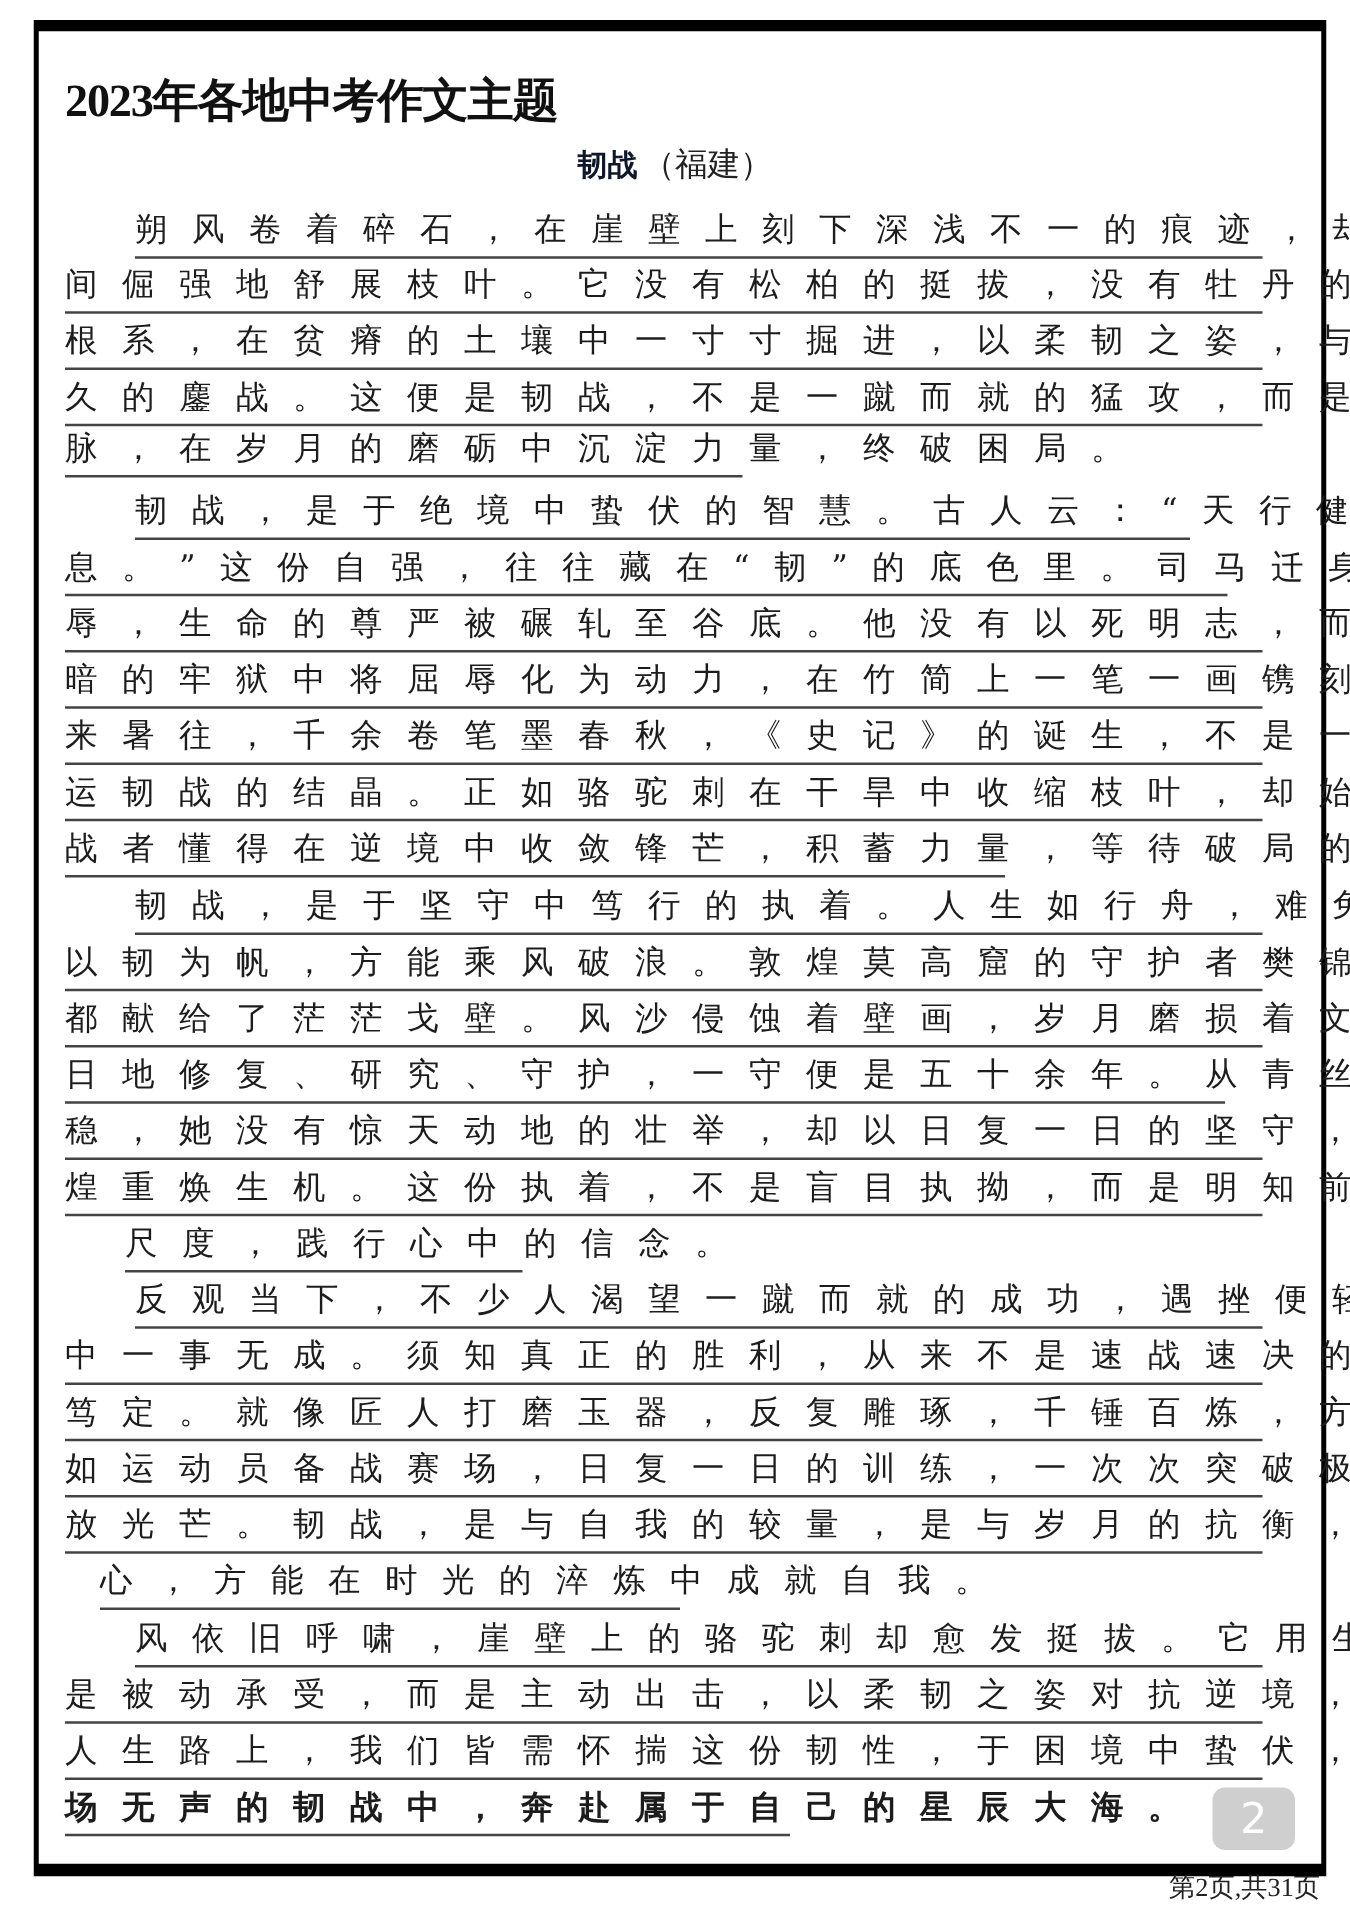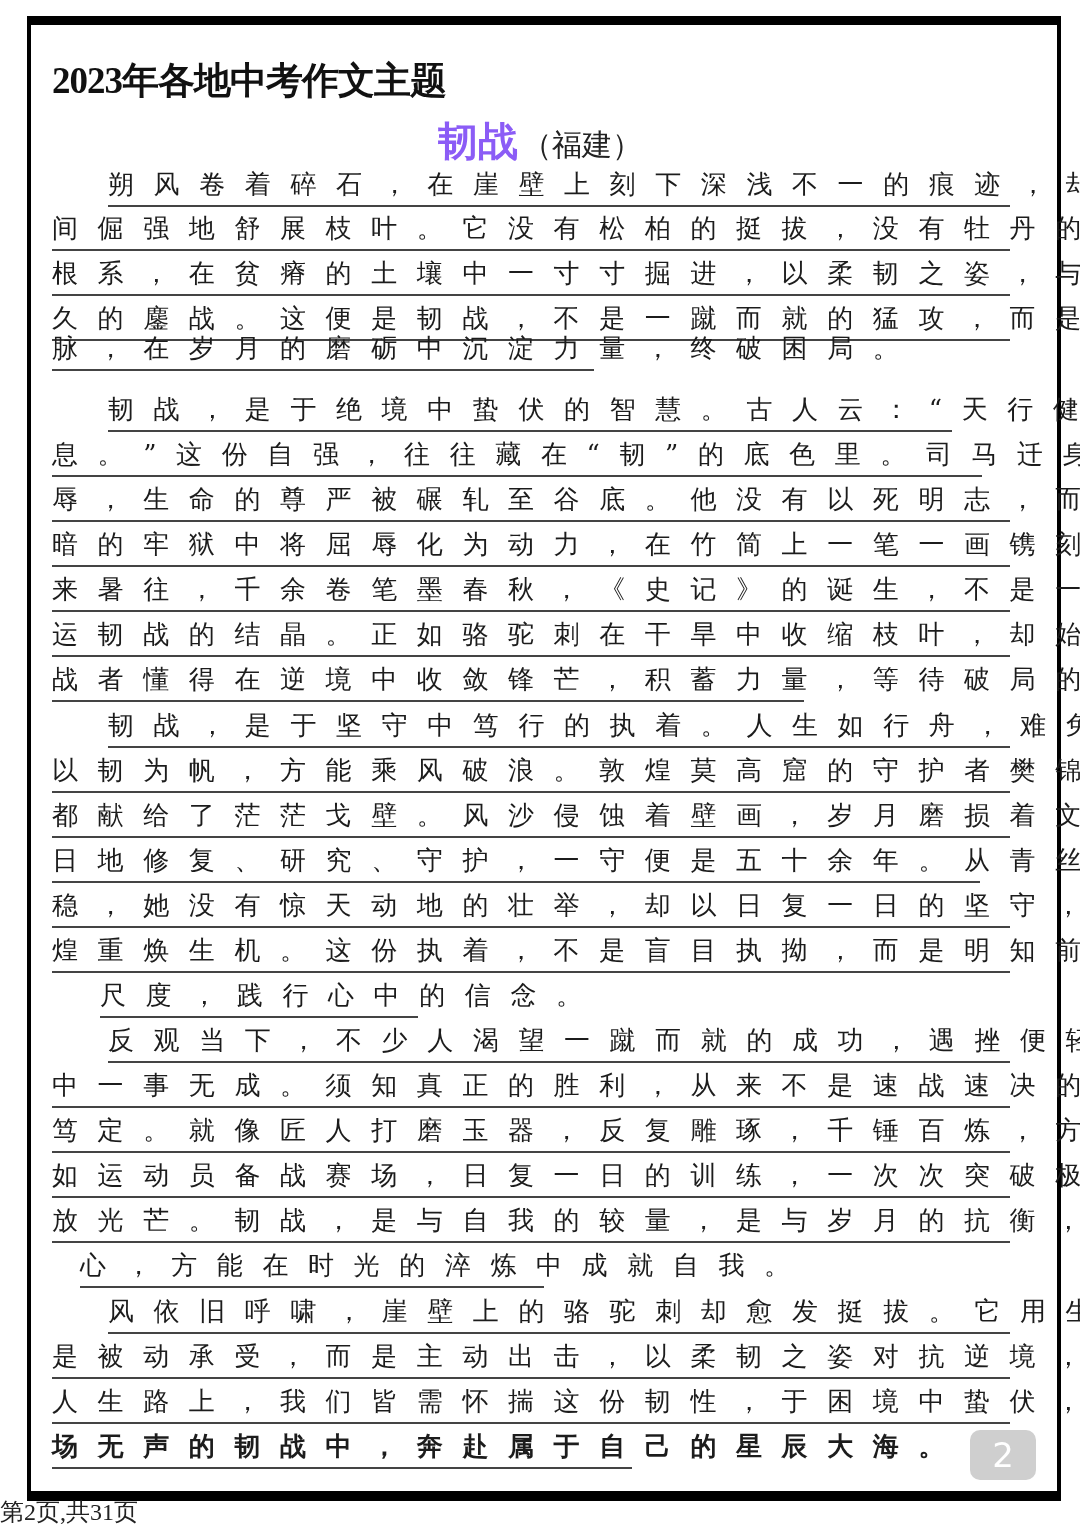--- a/index.html
+++ b/index.html
@@ -4,49 +4,49 @@
 <style>
   html, body { margin:0; padding:0; background:#ffffff; }
   body { width:1080px; height:1528px; position:relative; overflow:hidden;
          font-family: "DejaVu Serif", "Liberation Serif", serif; color:#1a1a1a; }
   .frame { position:absolute; left:27px; top:16px; width:1026px; height:1466px;
            border-left:4px solid #000; border-right:4px solid #000;
            border-top:9px solid #000; border-bottom:10px solid #000; background:#fff; }
   .doc-title { position:absolute; left:52px; top:56px; font-family:"Liberation Serif", serif;
                font-size:37px; font-weight:bold; letter-spacing:-1px; color:#111; white-space:nowrap;text-align:right; }
   .essay-title { position:absolute; left:0; width:1080px; top:114px; text-align:center; white-space:nowrap; }
-  .essay-title .main { font-family:"Liberation Sans", sans-serif; font-size:40px; font-weight:bold; color:#8b5cf6; }
-  .essay-title .region { font-family:"DejaVu Serif", serif; font-size:30px; color:#222; margin-left:4px; }
+  .essay-title .main { font-family:"Liberation Sans", sans-serif; font-size:24px; font-weight:bold; color:#0f172a; }
+  .essay-title .region { font-family:"DejaVu Serif", serif; font-size:26px; color:#222; margin-left:4px; }
   .para { position:absolute; left:52px; width:960px; }
   .line { position:absolute; left:0; height:45px; white-space:nowrap;
           font-family:"DejaVu Serif", serif; font-size:26px; letter-spacing:19.6px; line-height:45px;
           color:#1c1c1c; border-bottom:2px solid #444; box-sizing:border-box; }
-  .page-footer { position:absolute; left:0; width:1056px; top:1496px; text-align:left;
-                 font-family:"Liberation Serif", serif; font-size:24px; color:#222; }
+  .page-footer { position:absolute; left:0; width:1056px; top:1496px; text-align:right;
+                 font-family:"Liberation Serif", serif; font-size:21px; color:#222; }
   .page-badge { position:absolute; left:970px; top:1430px; width:66px; height:50px; border-radius:10px;
                 background:#cfcfcf; color:#fff; font-family:"DejaVu Sans", sans-serif; font-size:34px;
                 text-align:center; line-height:50px; }
 </style>
 </head>
 <body>
 
 <div class="frame"></div>
 
 <div class="doc-title">2023年各地中考作文主题</div>
 
 <div class="essay-title">
   <span class="main">韧战</span><span class="region">（福建）</span>
 </div>
 
 <div class="para">
   <div class="line" style="top:162px;left:56px;width:902px;">朔风卷着碎石，在崖壁上刻下深浅不一的痕迹，却有一簇骆驼刺在石缝</div>
   <div class="line" style="top:206px;width:958px;">间倔强地舒展枝叶。它没有松柏的挺拔，没有牡丹的娇艳，唯有盘根错节的</div>
   <div class="line" style="top:251px;width:958px;">根系，在贫瘠的土壤中一寸寸掘进，以柔韧之姿，与风雨展开一场无声却持</div>
   <div class="line" style="top:296px;width:958px;">久的鏖战。这便是韧战，不是一蹴而就的猛攻，而是以恒心为骨、以坚守为</div>
-  <div class="line" style="top:326px;width:542px;text-align:right;">脉，在岁月的磨砺中沉淀力量，终破困局。</div>
+  <div class="line" style="top:337px;width:542px;text-align:right;">脉，在岁月的磨砺中沉淀力量，终破困局。</div>
 </div>
 
 <div class="para">
   <div class="line" style="top:387px;left:56px;width:844px;">韧战，是于绝境中蛰伏的智慧。古人云：“天行健，君子以自强不</div>
   <div class="line" style="top:432px;width:930px;">息。”这份自强，往往藏在“韧”的底色里。司马迁身陷囹圄，受宫刑之</div>
   <div class="line" style="top:477px;width:958px;">辱，生命的尊严被碾轧至谷底。他没有以死明志，而是选择以笔为刃，在幽</div>
   <div class="line" style="top:522px;width:958px;">暗的牢狱中将屈辱化为动力，在竹简上一笔一画镌刻历史的经纬。十余年寒</div>
   <div class="line" style="top:567px;width:958px;">来暑往，千余卷笔墨春秋，《史记》的诞生，不是一时的爆发，而是他与命</div>
   <div class="line" style="top:612px;width:958px;">运韧战的结晶。正如骆驼刺在干旱中收缩枝叶，却始终保留生命的火种，韧</div>
   <div class="line" style="top:657px;width:752px;">战者懂得在逆境中收敛锋芒，积蓄力量，等待破局的时机。</div>

